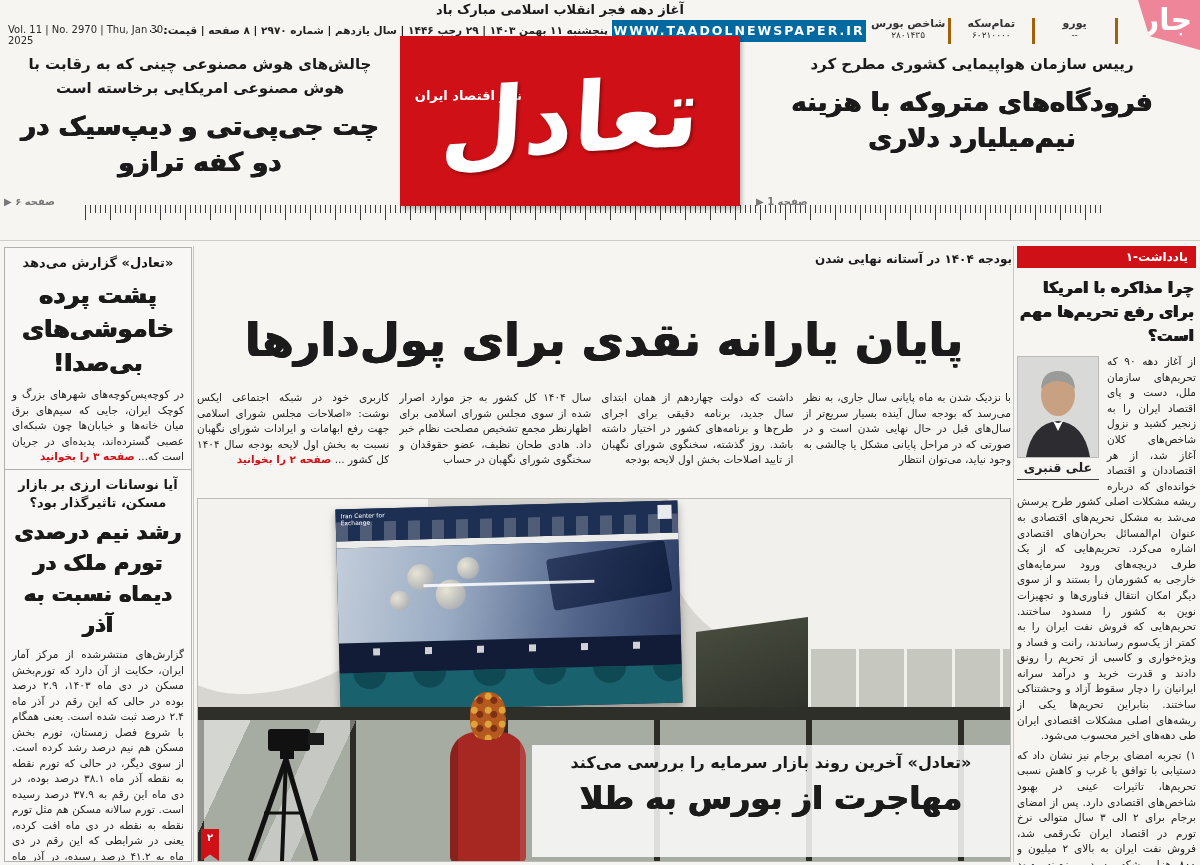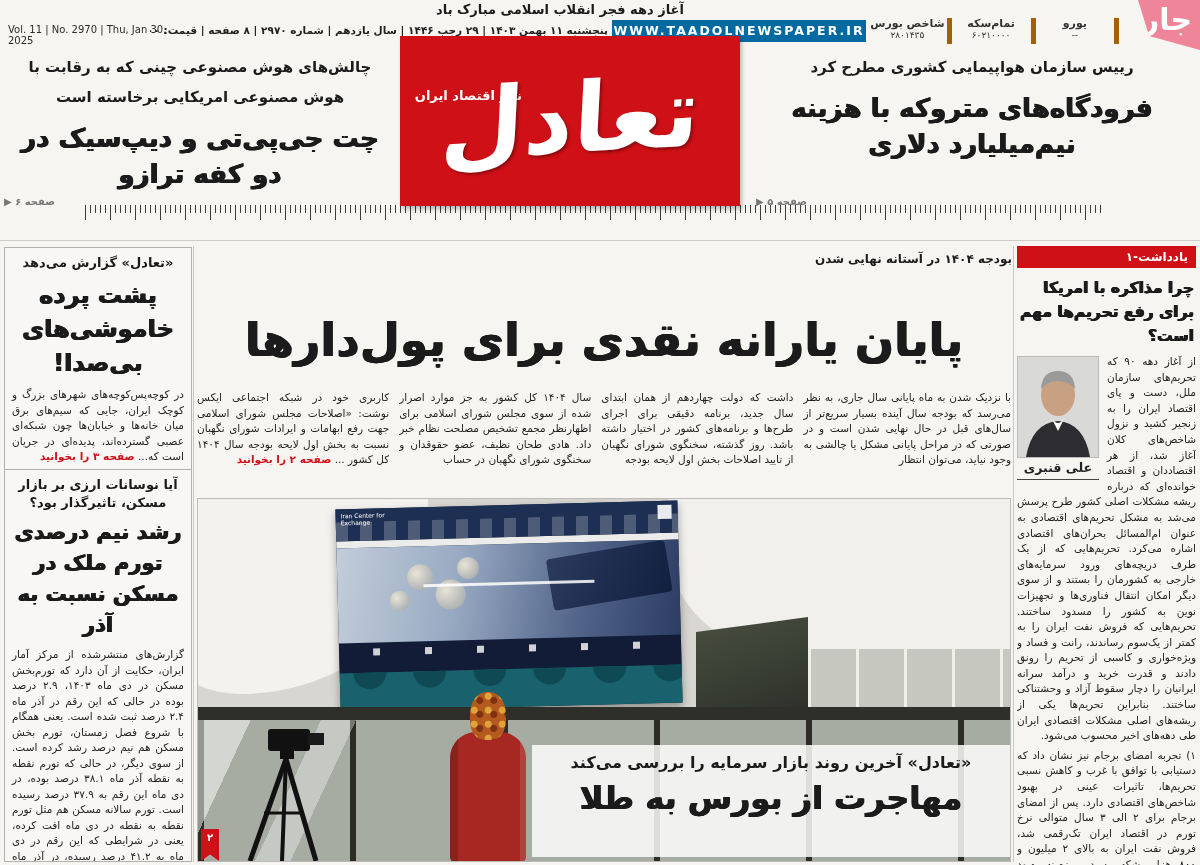--- a/index.html
+++ b/index.html
@@ -12,21 +12,21 @@
   }
   .abs { position:absolute; }
 
   
   .slogan { top:2px; left:0; width:1120px; text-align:center; font-size:13px; font-weight:bold; }
   .volinfo { top:24px; left:8px; width:185px; direction:ltr; text-align:left; font-size:10px; color:#2a2a2a; }
   .dateinfo { top:24px; left:150px; width:458px; text-align:right; font-size:10.5px; font-weight:bold; color:#222; white-space:nowrap; overflow:hidden; }
   .sitebox { top:20px; left:612px; width:254px; height:22px; background:#0369a1; color:#fff;
              font-size:12.5px; font-weight:bold; letter-spacing:2px; text-align:center; line-height:22px; direction:ltr; }
   .markets { top:18px; left:868px; width:330px; height:26px; display:flex; direction:ltr; }
-  .mcell { flex:1; border-left:5px solid #a16207; text-align:center; padding-top:0; }
+  .mcell { flex:1; border-left:3px solid #a16207; text-align:center; padding-top:0; }
   .mcell:first-child { border-left:none; }
   .mlabel { font-size:11px; font-weight:bold; color:#333; line-height:12px; }
   .mvalue { font-size:9px; color:#333; line-height:11px; }
   .corner-ribbon { top:0; left:1138px; width:62px; height:50px; background:#ef8598;
                    clip-path:polygon(0 0,100% 0,100% 100%,18% 72%); z-index:5; overflow:hidden; }
   .corner-ribbon span { position:absolute; top:2px; left:4px; color:#fff; font-size:30px; font-weight:bold; }
 
   
   .ruler { top:205px; left:85px; width:1020px; height:15px;
     background-image:
@@ -35,21 +35,21 @@
     background-size:100% 8px,100% 15px;
     background-repeat:no-repeat; background-position:top left,top left; }
   .logo-box { top:36px; left:400px; width:340px; height:170px; background:#cf1016; z-index:2;
               box-shadow:2px 3px 4px rgba(0,0,0,0.25); }
   .logo-word { position:absolute; top:8px; left:0; width:100%; height:160px; color:#fff;
                font-size:96px; font-weight:bold; text-align:center; line-height:150px;
                transform:rotate(-3deg) skewX(-6deg); text-shadow:2px 2px 3px rgba(0,0,0,0.35); }
   .logo-tag { position:absolute; top:52px; right:218px; color:#fff; font-size:13px; font-weight:bold; white-space:nowrap; }
 
   .head-block { text-align:center; }
-  .kicker-sm { font-size:15px; font-weight:bold; line-height:30px; }
+  .kicker-sm { font-size:15px; font-weight:bold; line-height:24px; }
   .titr { font-weight:bold; text-shadow:0.6px 0 currentColor,-0.6px 0 currentColor; }
   .head-title { font-size:26px; line-height:36px; margin-top:8px; letter-spacing:-0.5px; }
   .head-left { top:52px; left:8px; width:384px; }
   .head-right { top:52px; left:752px; width:440px; }
   .pagemark { font-size:10px; color:#777; font-weight:bold; }
   .pm-left { top:196px; left:4px; }
   .pm-right { top:196px; left:756px; }
 
   .hline { background:#cfcdc9; height:1px; }
   .vline { background:#c9c7c3; width:1px; }
@@ -181,35 +181,35 @@
 
 <div class="abs logo-box">
   <div class="logo-tag">نیاز اقتصاد ایران</div>
   <div class="logo-word">تعادل</div>
 </div>
 
 <div class="abs head-block head-right">
   <div class="kicker-sm">رییس سازمان هواپیمایی کشوری مطرح کرد</div>
   <div class="head-title titr">فرودگاه‌های متروکه با هزینه نیم‌میلیارد دلاری</div>
 </div>
-<div class="abs pagemark pm-right">صفحه ۵ ▶</div>
+<div class="abs pagemark pm-right">صفحه 1 ▶</div>
 
 <div class="abs hline" style="top:240px;left:0;width:1200px;"></div>
 <div class="abs vline" style="top:246px;left:193px;height:616px;"></div>
 <div class="abs vline" style="top:246px;left:1013px;height:616px;"></div>
 
 <div class="abs story-box story1">
   <div class="story-kicker">«تعادل» گزارش می‌دهد</div>
   <div class="story-title titr">پشت پرده خاموشی‌های بی‌صدا!</div>
   <div class="story-body"><span>در کوچه‌پس‌کوچه‌های شهرهای بزرگ و کوچک ایران، جایی که سیم‌های برق میان خانه‌ها و خیابان‌ها چون شبکه‌ای عصبی گسترده‌اند، پدیده‌ای در جریان است که... </span><span class="red-ref">صفحه ۳ را بخوانید</span></div>
 </div>
 
 <div class="abs story-box story2">
   <div class="story-kicker">آیا نوسانات ارزی بر بازار مسکن، تاثیرگذار بود؟</div>
-  <div class="story-title titr">رشد نیم درصدی تورم ملک در مسکن نسبت به آذر</div>
+  <div class="story-title titr">رشد نیم درصدی تورم ملک در دیماه نسبت به آذر</div>
   <div class="story-body"><span>گزارش‌های منتشرشده از مرکز آمار ایران، حکایت از آن دارد که تورم‌بخش مسکن در دی ماه ۱۴۰۳، ۲.۹ درصد بوده در حالی که این رقم در آذر ماه ۲.۴ درصد ثبت شده است. یعنی همگام با شروع فصل زمستان، تورم بخش مسکن هم نیم درصد رشد کرده است. از سوی دیگر، در حالی که تورم نقطه به نقطه آذر ماه ۳۸.۱ درصد بوده، در دی ماه این رقم به ۳۷.۹ درصد رسیده است. تورم سالانه مسکن هم مثل تورم نقطه به نقطه در دی ماه افت کرده، یعنی در شرایطی که این رقم در دی ماه به ۴۱.۲ درصد رسیده، در آذر ماه ۴۱.۵ درصد بوده است. حالا اگر نگاهی به سایر شاخص‌های آماری بخش مسکن در دی ماه بیندازیم، در این ماه ضریب اهمیت مسکن ۳۳.۹۶ واحد اعلام شده که نسبت به ماه گذشته (آذر ماه) تغییری نداشته است. </span></div>
 </div>
 
 <div class="abs main-kicker">بودجه ۱۴۰۴ در آستانه نهایی شدن</div>
 <div class="abs main-title titr">پایان یارانه نقدی برای پول‌دارها</div>
 
 <div class="abs main-cols">
   <div class="mcol intro">با نزدیک شدن به ماه پایانی سال جاری، به نظر می‌رسد که بودجه سال آینده بسیار سریع‌تر از سال‌های قبل در حال نهایی شدن است و در صورتی که در مراحل پایانی مشکل یا چالشی به وجود نیاید، می‌توان انتظار</div>
   <div class="mcol">داشت که دولت چهاردهم از همان ابتدای سال جدید، برنامه دقیقی برای اجرای طرح‌ها و برنامه‌های کشور در اختیار داشته باشد. روز گذشته، سخنگوی شورای نگهبان از تایید اصلاحات بخش اول لایحه بودجه</div>
   <div class="mcol">سال ۱۴۰۴ کل کشور به جز موارد اصرار شده از سوی مجلس شورای اسلامی برای اظهارنظر مجمع تشخیص مصلحت نظام خبر داد. هادی طحان نظیف، عضو حقوقدان و سخنگوی شورای نگهبان در حساب</div>

